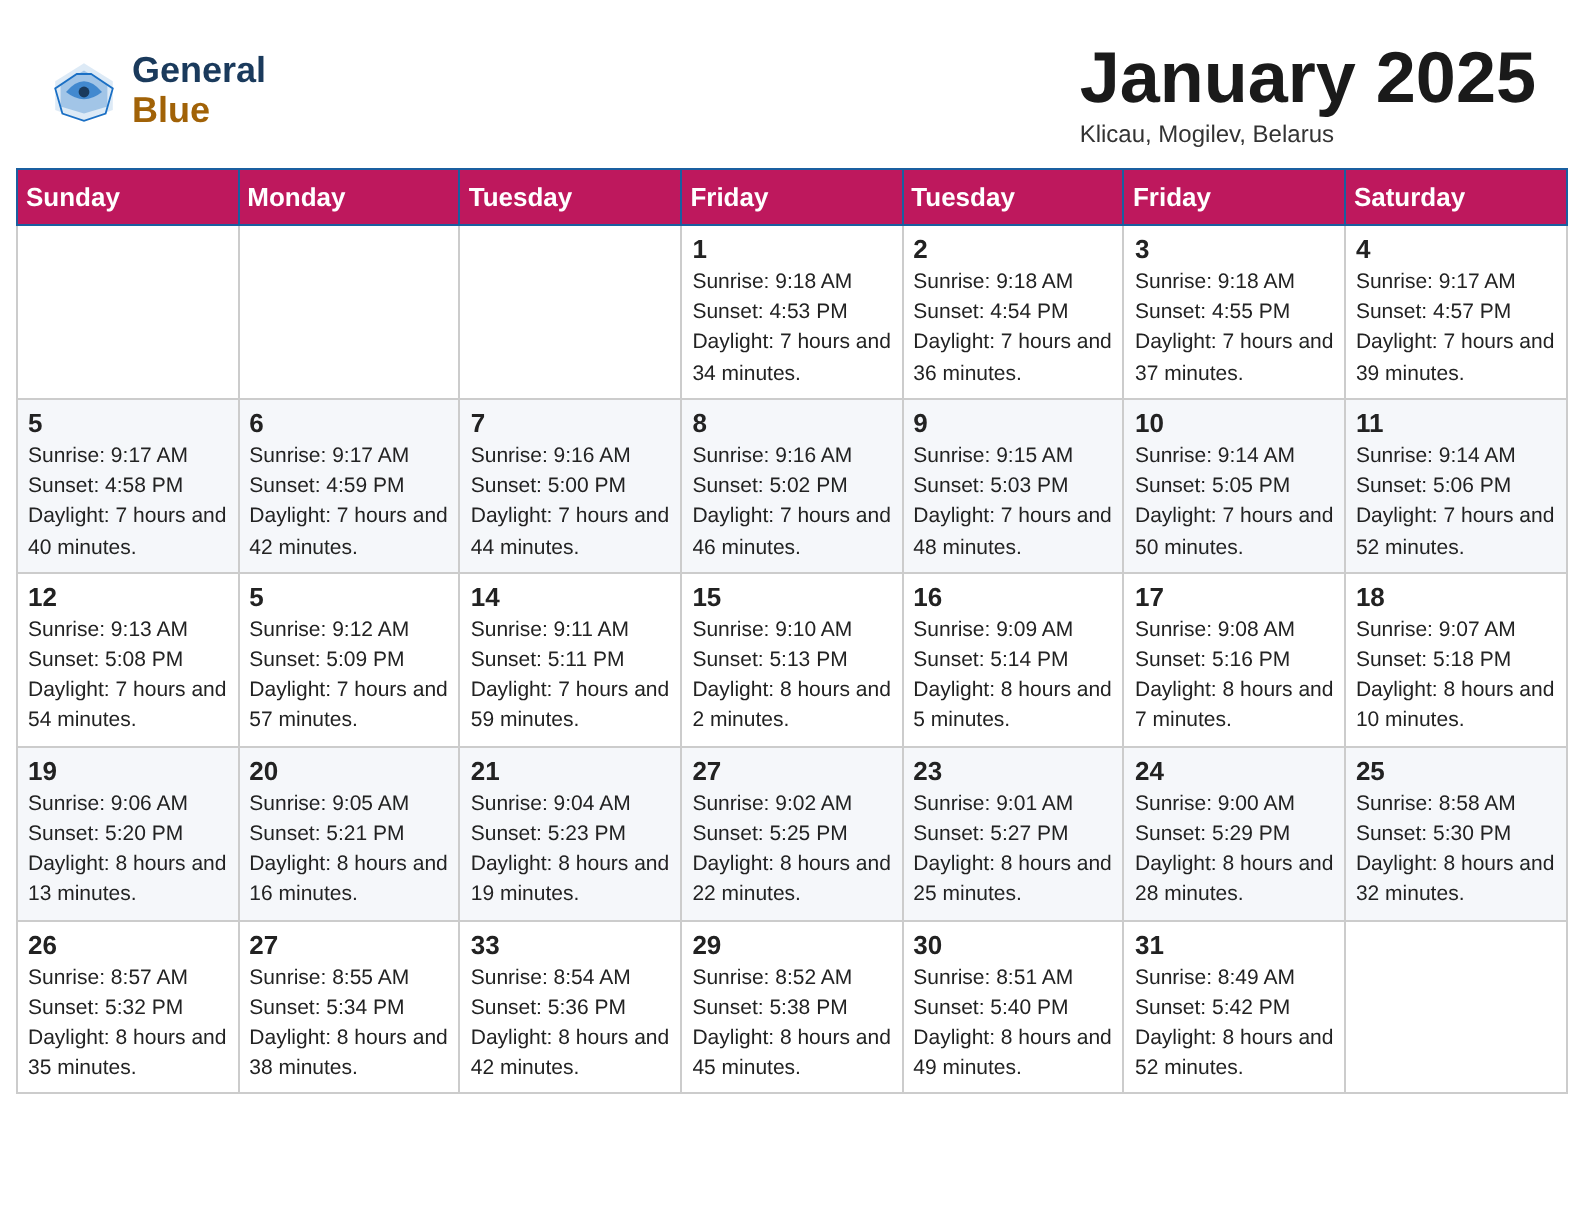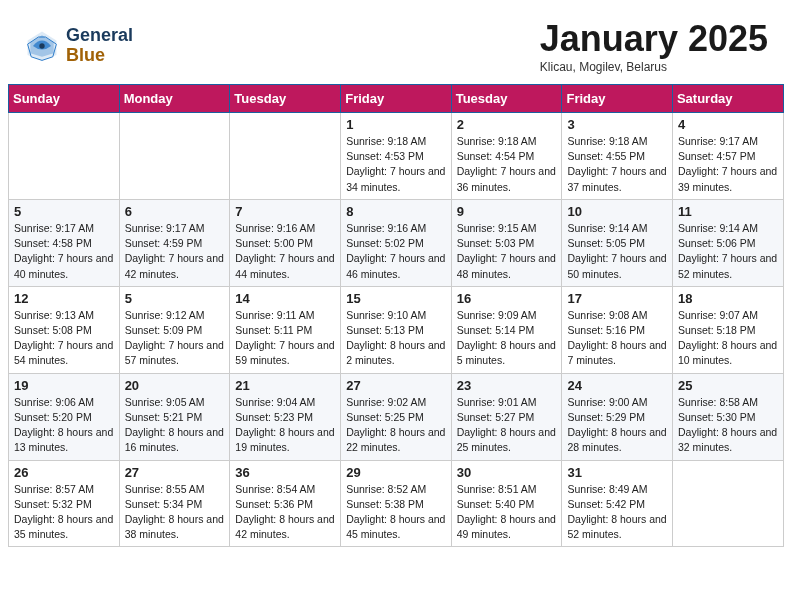--- a/index.html
+++ b/index.html
@@ -243,21 +243,21 @@
       <tr>
         <td>
           <span class="day-number">26</span>
           <div class="day-info">Sunrise: 8:57 AM<br>Sunset: 5:32 PM<br>Daylight: 8 hours and 35 minutes.</div>
         </td>
         <td>
           <span class="day-number">27</span>
           <div class="day-info">Sunrise: 8:55 AM<br>Sunset: 5:34 PM<br>Daylight: 8 hours and 38 minutes.</div>
         </td>
         <td>
-          <span class="day-number">36</span>
+          <span class="day-number">33</span>
           <div class="day-info">Sunrise: 8:54 AM<br>Sunset: 5:36 PM<br>Daylight: 8 hours and 42 minutes.</div>
         </td>
         <td>
           <span class="day-number">29</span>
           <div class="day-info">Sunrise: 8:52 AM<br>Sunset: 5:38 PM<br>Daylight: 8 hours and 45 minutes.</div>
         </td>
         <td>
           <span class="day-number">30</span>
           <div class="day-info">Sunrise: 8:51 AM<br>Sunset: 5:40 PM<br>Daylight: 8 hours and 49 minutes.</div>
         </td>

